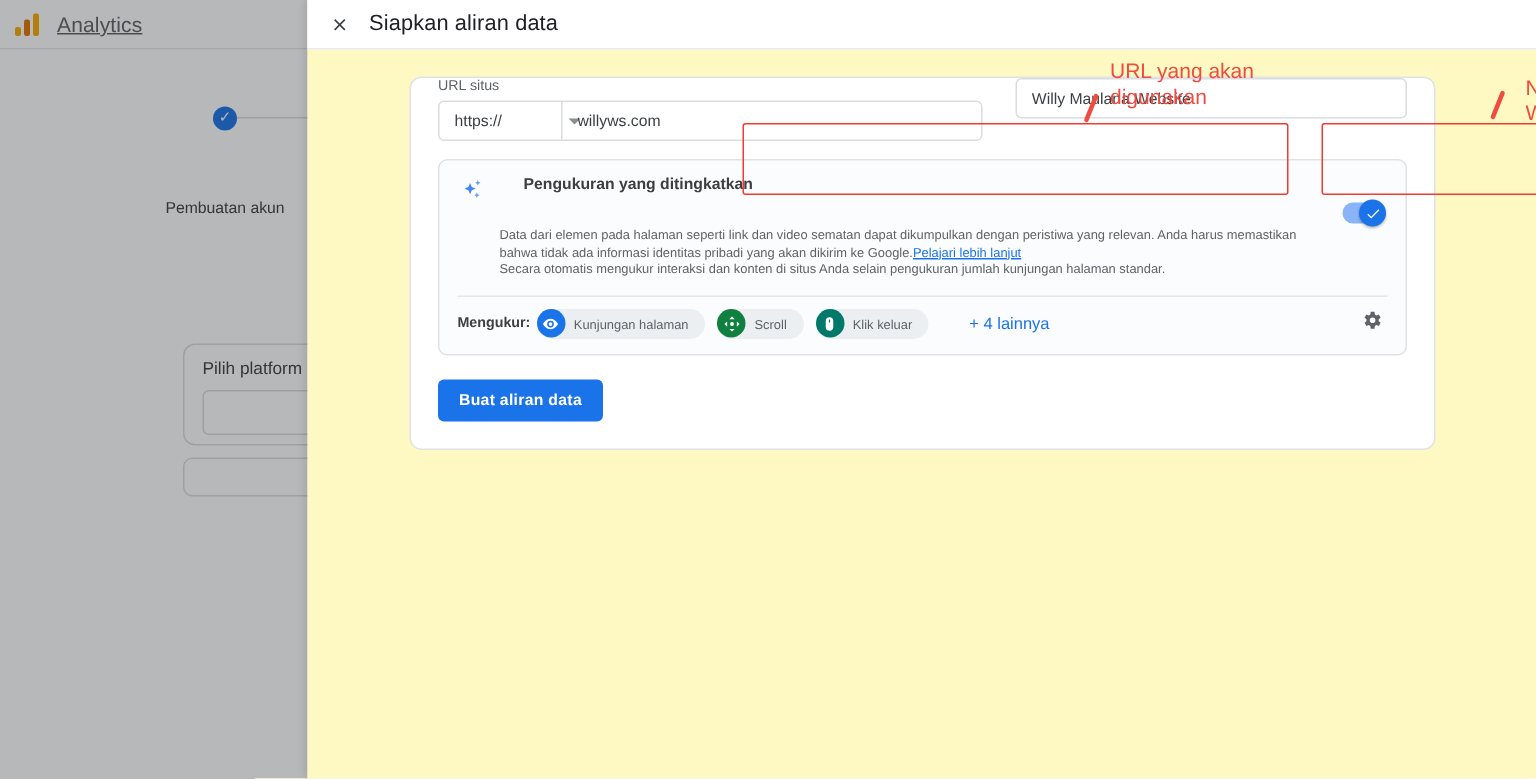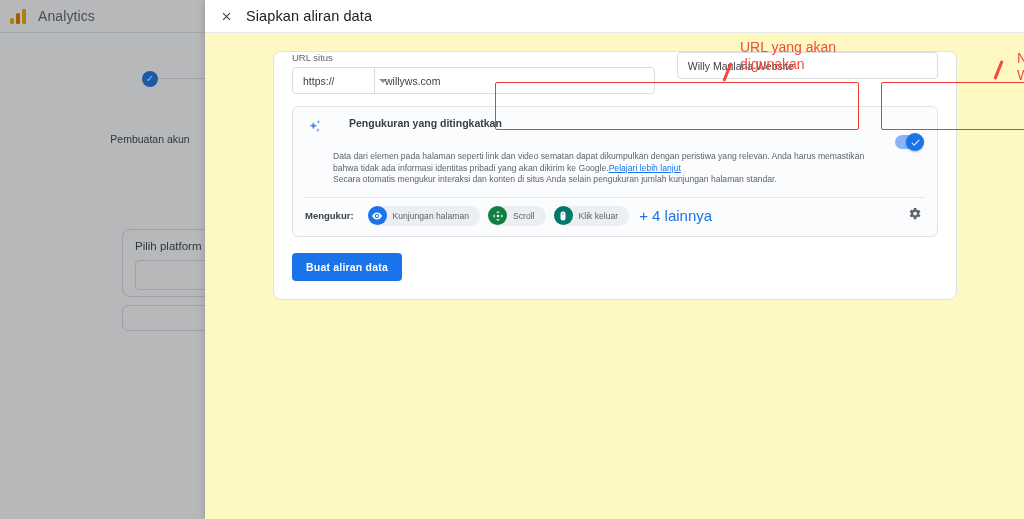--- a/index.html
+++ b/index.html
@@ -46,20 +46,21 @@
     border-radius: 1.5px;
     display: block;
   }
   #ga-logo i.b1 { left: 0px;  width: 4px; height: 6px;  background: #f9ab00; }
   #ga-logo i.b2 { left: 6px;  width: 4px; height: 11px; background: #e37400; }
   #ga-logo i.b3 { left: 12px; width: 4px; height: 15px; background: #f9ab00; }
   #ga-title {
     font-size: 14px;
     color: #5f6368;
     letter-spacing: .1px;
+    text-decoration: underline;
   }
   #bg-body {
     position: absolute;
     left: 0; top: 33px;
     width: 1024px; height: 486px;
     background: #ffffff;
   }
   
   #step-row {
     position: absolute;
@@ -346,21 +347,21 @@
   #enh-bottom {
     display: flex;
     align-items: center;
     padding: 8px 12px 10px 12px;
     position: relative;
   }
   #measuring-label {
     font-size: 9.5px;
     color: #3c4043;
     font-weight: bold;
-    margin-right: 14px;
+    margin-right: 4px;
   }
   .chip {
     display: flex;
     align-items: center;
     height: 20px;
     border-radius: 10px;
     background: #eceff1;
     padding-right: 11px;
     margin-right: 8px;
   }
@@ -373,23 +374,23 @@
     align-items: center;
     justify-content: center;
     color: #fff;
   }
   .chip-label {
     font-size: 8.6px;
     color: #5f6368;
     white-space: nowrap;
   }
   #more-link {
-    font-size: 15px;
+    font-size: 11px;
     color: #1a73e8;
-    margin-left: 2px;
+    margin-left: 19px;
     cursor: pointer;
   }
   #gear-icon {
     position: absolute;
     right: 12px;
     top: 8px;
     width: 18px; height: 18px;
     color: #5f6368;
     cursor: pointer;
   }

